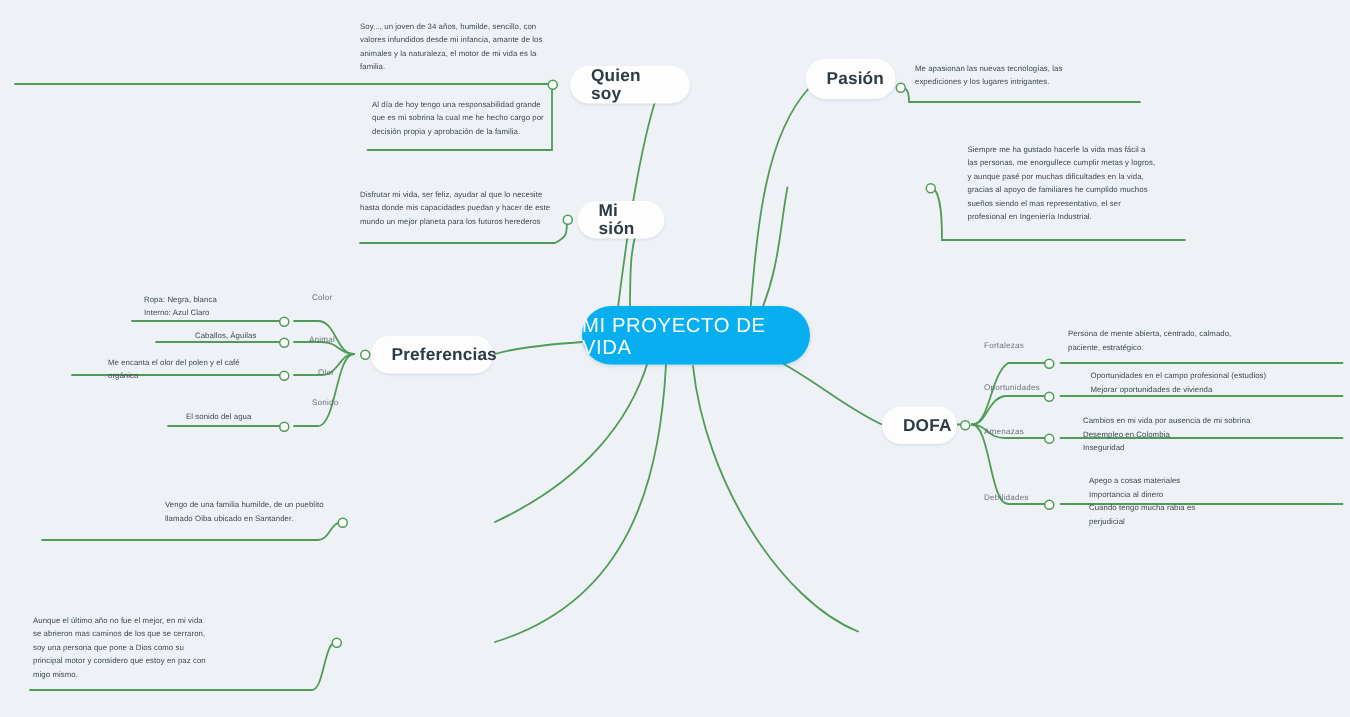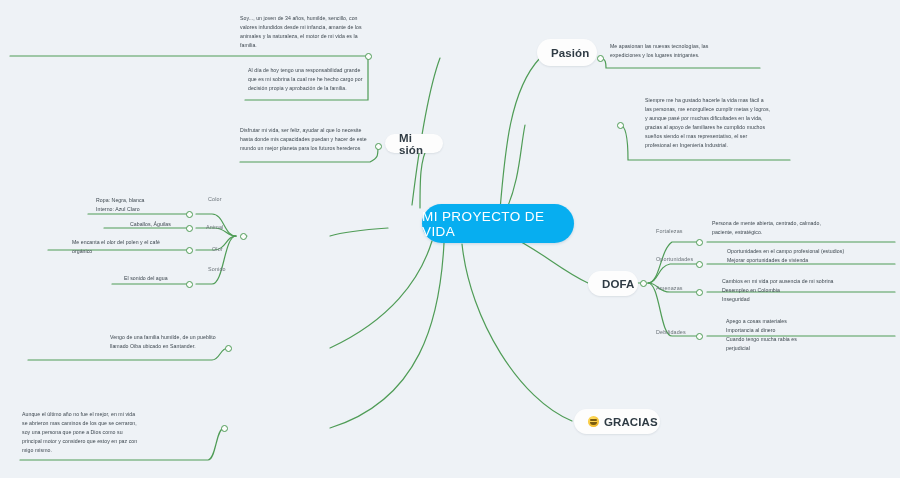--- a/index.html
+++ b/index.html
@@ -38,21 +38,20 @@
   }
   .node.root {
     background: #07aef0;
     color: #ffffff;
     font-size: 13.5px;
     font-weight: normal;
     border-radius: 22px;
     justify-content: center;
     letter-spacing: .4px;
     box-shadow: 0 1px 3px rgba(0,90,140,.18);
-    margin-left: 34px;
   }
   .detail {
     position: absolute;
     font-size: 5.2px;
     line-height: 1.72;
     color: #3d474f;
     letter-spacing: .05px;
   }
   .sublabel {
     position: absolute;
@@ -164,24 +163,27 @@
   <div class="knob" style="left:186px;top:225px"></div>
   <div class="knob" style="left:186px;top:247px"></div>
   <div class="knob" style="left:186px;top:281px"></div>
   <div class="knob" style="left:225px;top:345px"></div>
   <div class="knob" style="left:221px;top:425px"></div>
 
   <div class="node root" style="left:388px;top:204px;width:152px;height:39px">
     <span>MI PROYECTO DE VIDA</span>
   </div>
 
+  <div class="node lvl1" style="left:380px;top:44px;width:80px;height:25px">
+    <span>Quien soy</span>
+  </div>
   <div class="detail" style="left:240px;top:14px;width:122px">Soy..., un joven  de 34 años, humilde, sencillo, con valores infundidos desde mi infancia, amante de  los animales y la naturaleza, el motor de  mi vida es la familia.</div>
   <div class="detail" style="left:248px;top:66px;width:122px">Al día de hoy tengo una responsabilidad grande que es mi sobrina la cual me he hecho cargo por decisión propia y aprobación de la familia.</div>
 
-  <div class="node lvl1" style="left:385px;top:134px;width:58px;height:19px">
+  <div class="node lvl1" style="left:385px;top:134px;width:58px;height:25px">
     <span>Mi sión</span>
   </div>
   <div class="detail" style="left:240px;top:126px;width:128px">Disfrutar mi vida, ser feliz, ayudar al que lo necesite hasta donde mis capacidades puedan y hacer de este mundo un mejor planeta para los futuros herederos</div>
 
   <div class="node lvl1" style="left:537px;top:39px;width:60px;height:27px">
     <span>Pasión</span>
   </div>
   <div class="detail" style="left:610px;top:42px;width:130px">Me apasionan las nuevas tecnologías, las expediciones y los lugares intrigantes.</div>
 
   <div class="detail" style="left:645px;top:96px;width:126px">Siempre me ha gustado hacerle la vida mas fácil a las personas, me enorgullece cumplir metas y logros,  y aunque pasé por muchas dificultades en la vida, gracias al apoyo de familiares he cumplido muchos sueños siendo el mas representativo, el ser profesional en Ingeniería  Industrial.</div>
@@ -200,36 +202,35 @@
   <div class="detail" style="left:722px;top:277px;width:160px">Cambios en mi vida por ausencia de mi sobrina</div>
   <div class="detail" style="left:722px;top:286px;width:160px">Desempleo en Colombia</div>
   <div class="detail" style="left:722px;top:295px;width:160px">Inseguridad</div>
 
   <div class="sublabel" style="left:656px;top:329px">Debilidades</div>
   <div class="detail" style="left:726px;top:317px;width:150px">Apego a cosas materiales</div>
   <div class="detail" style="left:726px;top:326px;width:150px">Importancia al dinero</div>
   <div class="detail" style="left:726px;top:335px;width:150px">Cuando tengo mucha rabia es</div>
   <div class="detail" style="left:726px;top:344px;width:150px">perjudicial</div>
 
+  <div class="node lvl1" style="left:247px;top:224px;width:82px;height:25px">
+    <span>Preferencias</span>
+  </div>
   <div class="sublabel" style="left:208px;top:196px">Color</div>
   <div class="detail" style="left:96px;top:196px;width:120px">Ropa: Negra, blanca</div>
   <div class="detail" style="left:96px;top:205px;width:120px">Interno: Azul Claro</div>
 
   <div class="sublabel" style="left:206px;top:224px">Animal</div>
   <div class="detail" style="left:130px;top:220px;width:120px">Caballos, Águilas</div>
 
   <div class="sublabel" style="left:212px;top:246px">Olor</div>
   <div class="detail" style="left:72px;top:238px;width:140px">Me encanta el olor del polen y el café</div>
   <div class="detail" style="left:72px;top:247px;width:140px">orgánico</div>
 
   <div class="sublabel" style="left:208px;top:266px">Sonido</div>
   <div class="detail" style="left:124px;top:274px;width:120px">El sonido del agua</div>
 
   <div class="detail" style="left:110px;top:333px;width:112px">Vengo de una familia humilde, de un pueblito llamado Oiba ubicado en Santander.</div>
 
   <div class="detail" style="left:22px;top:410px;width:116px">Aunque el último año no fue el mejor, en mi vida se abrieron mas caminos de los que se cerraron,  soy una persona que pone a Dios como su principal motor y considero que estoy en paz con migo mismo.</div>
 
-  <div class="node lvl1" style="left:574px;top:409px;width:86px;height:25px">
-    <span class="emoji"></span>
-    <span>GRACIAS</span>
-  </div>
 
 </div>
 
 </body></html>

